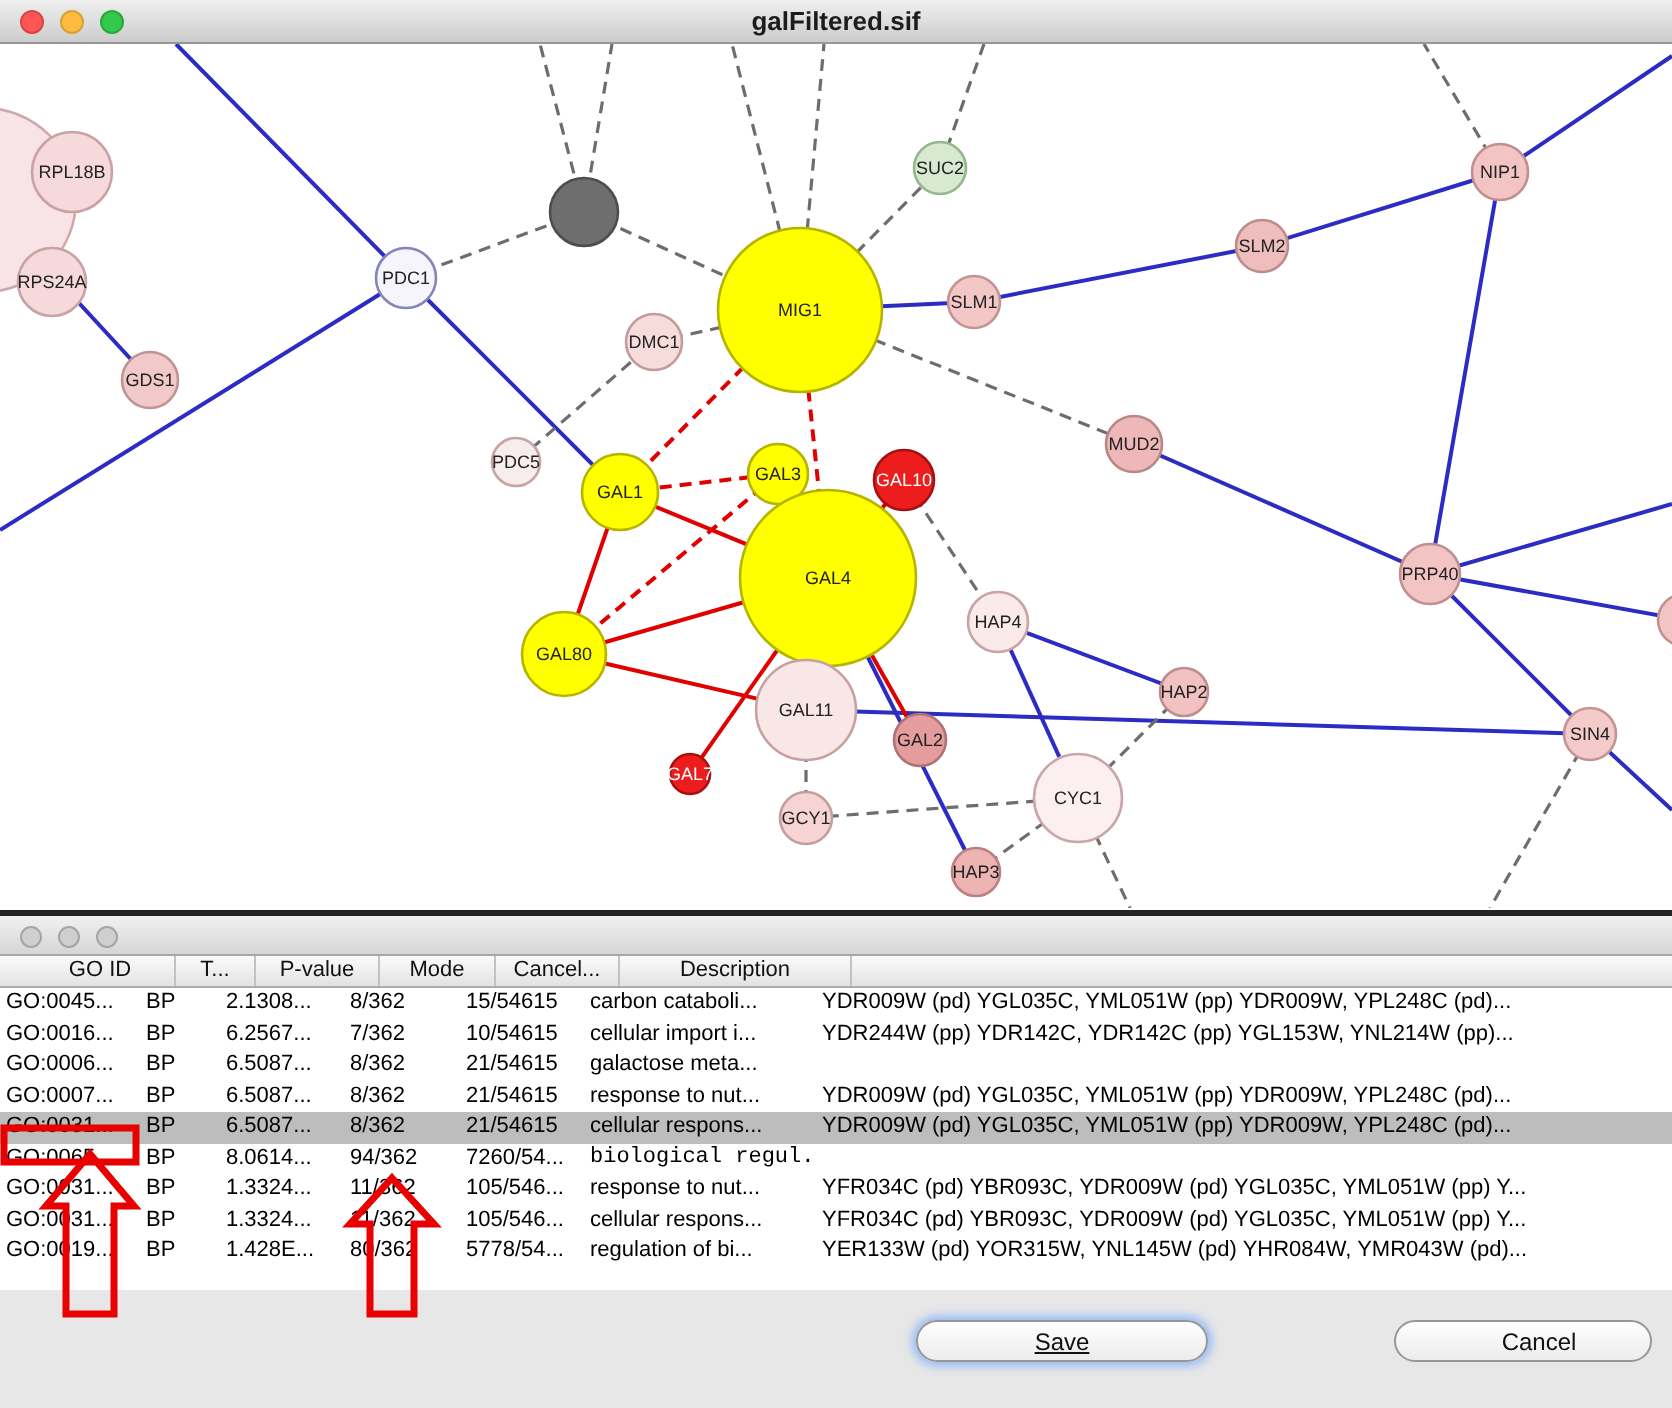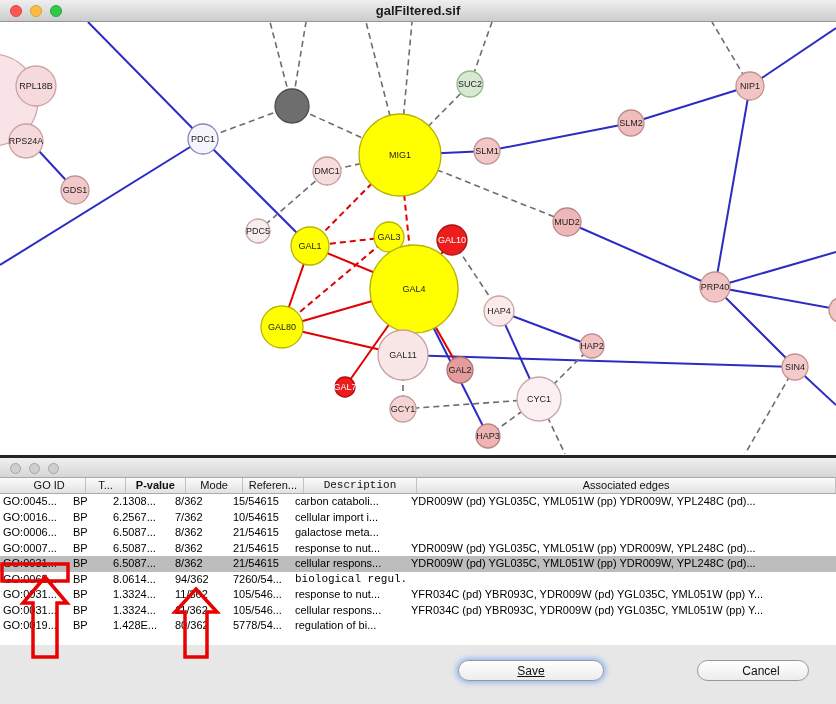--- a/index.html
+++ b/index.html
@@ -44,21 +44,21 @@
         border-right:1px solid #c2c2c2; line-height:15px; }
   .row { display:flex; height:15.5px; }
   .row.selected { background:#bdbdbd; }
   .td { font-size:11px; color:#000; line-height:15.5px; padding:0 3px; overflow:hidden; white-space:nowrap; }
 
   .btn { position:absolute; height:21px; border:1px solid #979797; border-radius:11px;
          background:linear-gradient(#ffffff,#ececec); font-family:"Liberation Sans",sans-serif;
          font-size:12px; color:#111; }
   .btn.default { box-shadow:0 0 5px 2px rgba(105,160,255,0.65);text-decoration:underline; }
   #save-btn   { left:458px; top:202px; width:146px; }
-  #cancel-btn { left:697px; top:202px; width:112px;padding-left:16px; }
+  #cancel-btn { left:697px; top:202px; width:129px;padding-left:16px; }
 
   
   .annot { position:absolute; left:0; top:0; width:836px; height:704px; pointer-events:none; z-index:50; }
   .annot .mark { fill:none; stroke:#e90000; stroke-width:3.5; stroke-linejoin:miter; }
 </style>
 </head>
 <body>
 
 <div class="screen">
 
@@ -190,43 +190,43 @@
         <span class="light gray"></span>
         <span class="light gray"></span>
         <span class="light gray"></span>
       </div>
     </div>
 
     <div class="noa-table">
       <div class="thead" id="thead">
           <div class="th" style="width: 88px; padding-left: 13px;">GO ID</div>
           <div class="th" style="width: 40px;">T...</div>
-          <div class="th" style="width: 62px; font-weight: bold;">P-value</div>
+          <div class="th" style="width: 62px;">P-value</div>
           <div class="th" style="width: 58px;">Mode</div>
-          <div class="th" style="width: 62px;">Referen...</div>
-          <div class="th" style="width: 116px; font-family: Liberation Mono, monospace;">Description</div>
-          <div class="th" style="width: 428px;">Associated edges</div>
+          <div class="th" style="width: 62px;">Cancel...</div>
+          <div class="th" style="width: 116px;">Description</div>
         </div>
       <div id="tbody">
           <div class="row">
             <div class="td" style="width: 70px;">GO:0045...</div>
             <div class="td" style="width: 40px;">BP</div>
             <div class="td" style="width: 62px;">2.1308...</div>
             <div class="td" style="width: 58px;">8/362</div>
             <div class="td" style="width: 62px;">15/54615</div>
             <div class="td" style="width: 116px;">carbon cataboli...</div>
             <div class="td" style="width: 428px;">YDR009W (pd) YGL035C, YML051W (pp) YDR009W, YPL248C (pd)...</div>
           </div>
           <div class="row">
             <div class="td" style="width: 70px;">GO:0016...</div>
             <div class="td" style="width: 40px;">BP</div>
             <div class="td" style="width: 62px;">6.2567...</div>
             <div class="td" style="width: 58px;">7/362</div>
             <div class="td" style="width: 62px;">10/54615</div>
             <div class="td" style="width: 116px;">cellular import i...</div>
+            <div class="td" style="width: 428px;">YDR244W (pp) YDR142C, YDR142C (pp) YGL153W, YNL214W (pp)...</div>
           </div>
           <div class="row">
             <div class="td" style="width: 70px;">GO:0006...</div>
             <div class="td" style="width: 40px;">BP</div>
             <div class="td" style="width: 62px;">6.5087...</div>
             <div class="td" style="width: 58px;">8/362</div>
             <div class="td" style="width: 62px;">21/54615</div>
             <div class="td" style="width: 116px;">galactose meta...</div>
           </div>
           <div class="row">
@@ -273,20 +273,21 @@
             <div class="td" style="width: 116px;">cellular respons...</div>
             <div class="td" style="width: 428px;">YFR034C (pd) YBR093C, YDR009W (pd) YGL035C, YML051W (pp) Y...</div>
           </div>
           <div class="row">
             <div class="td" style="width: 70px;">GO:0019...</div>
             <div class="td" style="width: 40px;">BP</div>
             <div class="td" style="width: 62px;">1.428E...</div>
             <div class="td" style="width: 58px;">80/362</div>
             <div class="td" style="width: 62px;">5778/54...</div>
             <div class="td" style="width: 116px;">regulation of bi...</div>
+            <div class="td" style="width: 428px;">YER133W (pd) YOR315W, YNL145W (pd) YHR084W, YMR043W (pd)...</div>
           </div>
         </div>
     </div>
 
     <button class="btn default" id="save-btn">Save</button>
     <button class="btn" id="cancel-btn">Cancel</button>
   </div>
 
   <svg class="annot" id="annot-svg" width="836" height="704" viewBox="0 0 836 704">
       <rect x="2" y="564" width="66" height="17" class="mark"></rect>

